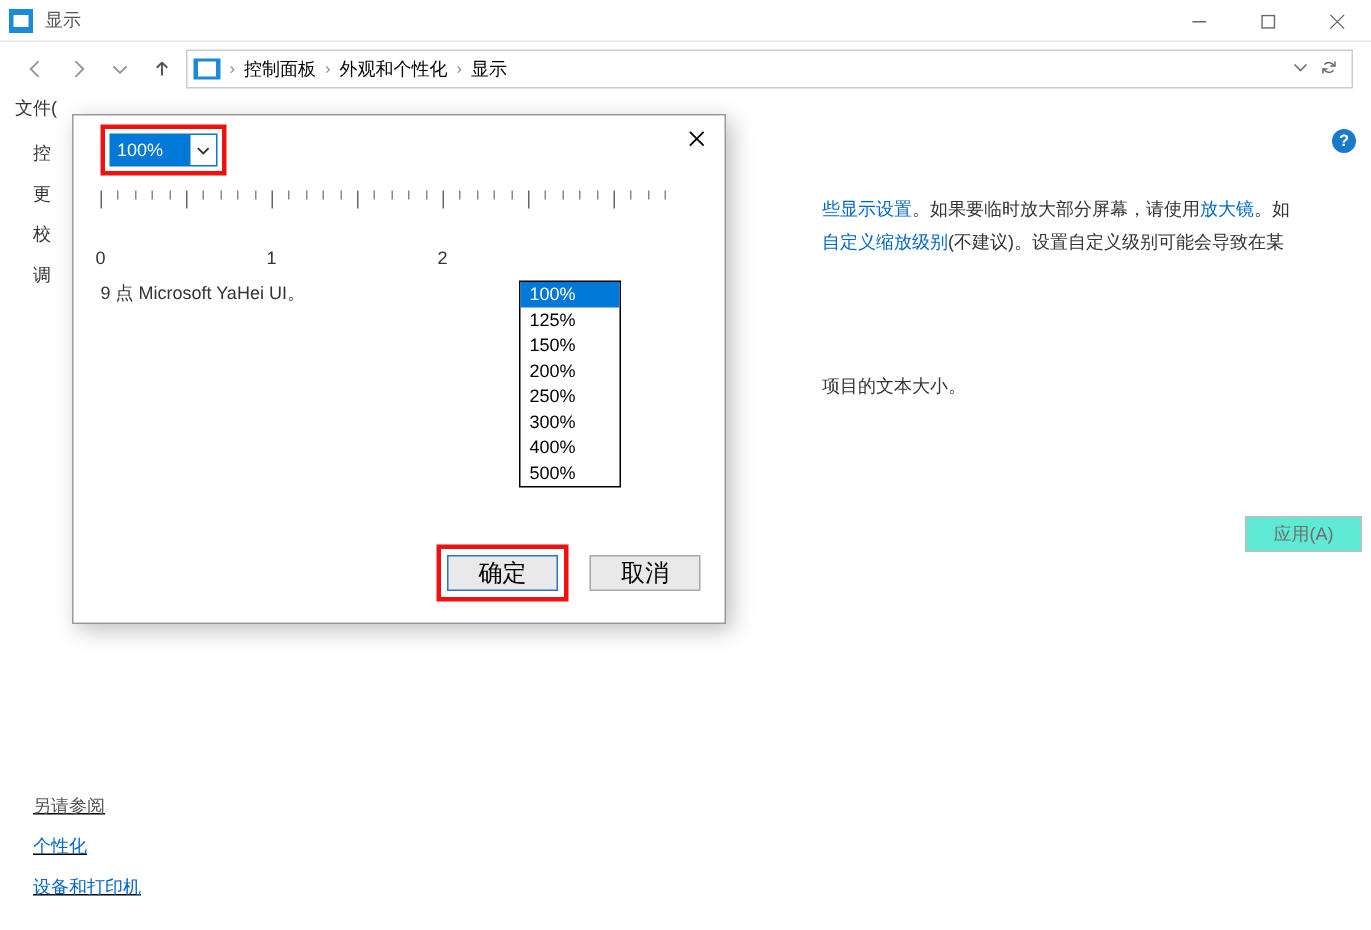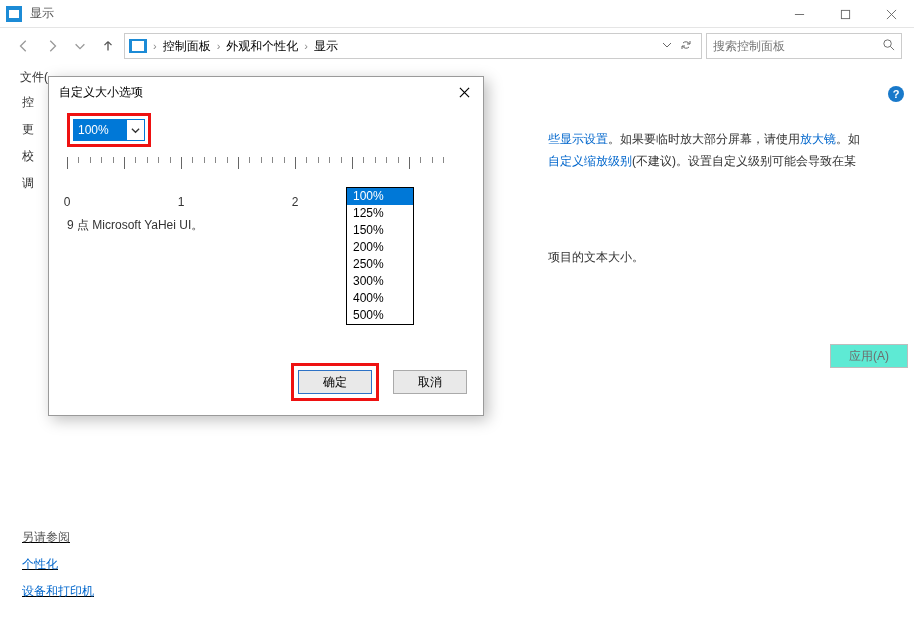--- a/index.html
+++ b/index.html
@@ -63,21 +63,21 @@
   .addr-right svg { width:12px; height:12px; stroke:#666; fill:none; }
   .addr-right .ref { width:22px; text-align:center; color:#555; }
   .searchbox {
     width:196px; height:26px; border:1px solid #ccc;
     display:flex; align-items:center; padding:0 6px; color:#777;
   }
   .searchbox .sicn { margin-left:auto; }
   .searchbox svg { width:13px; height:13px; stroke:#666; fill:none; }
 
   
-  .menurow { height:22px; display:flex; align-items:flex-end; padding: 0 20px; color:#333; }
+  .menurow { height:22px; display:flex; align-items:flex-start; padding: 0 10px; color:#333; }
   .help-icon {
     position:absolute; right:10px; top:86px;
     width:16px; height:16px; border-radius:50%;
     background:#1979ca; color:#fff; font-size:11px;
     display:flex; align-items:center; justify-content:center;
     font-weight:bold;
   }
 
   
   .body { position:relative; display:flex; height:calc(620px - 28px - 36px - 22px); }
@@ -190,21 +190,21 @@
   
   .dlg-btns {
     position:absolute; bottom:14px; right:16px;
     display:flex; gap:14px; align-items:center;
   }
   .ok-hl { border:3px solid #e11; padding:4px; }
   .btn {
     width:74px; height:24px;
     border:1px solid #aaa; background:#e9e9e9;
     display:flex; align-items:center; justify-content:center;
-    font-size:12px;
+    font-size:16px;
   }
   .btn.ok { border:1px solid #2d72c6; }
 
 </style>
 </head>
 <body>
 
 <div class="window">
 
   <div class="titlebar">
@@ -266,29 +266,20 @@
             </svg>
         </span>
         <span class="ref">
           <svg viewBox="0 0 12 12">
               <path d="M10 2 v3 h-3 M2 10 v-3 h3 M9.5 5 A4 4 0 0 0 3 4 M2.5 7 A4 4 0 0 0 9 8"></path>
             </svg>
         </span>
       </span>
     </div>
 
-    <div class="searchbox">
-      <span>搜索控制面板</span>
-      <span class="sicn">
-        <svg viewBox="0 0 14 14">
-            <circle cx="6" cy="6" r="4"></circle>
-            <path d="M9 9 L13 13"></path>
-          </svg>
-      </span>
-    </div>
   </div>
 
   <div class="menurow">
     <span>文件(</span>
   </div>
 
   <div class="help-icon">?</div>
 
   <div class="body">
     <div class="sidebar">
@@ -311,21 +302,20 @@
     </div>
   </div>
 
   <div class="footer">
     <span class="hdr">另请参阅</span>
     <a href="#">个性化</a>
     <a href="#">设备和打印机</a>
   </div>
 
   <div class="dialog">
-    <div class="dlg-title">自定义大小选项</div>
     <div class="dlg-close">
       <svg viewBox="0 0 12 12">
           <path d="M1 1 L11 11 M11 1 L1 11" fill="none"></path>
         </svg>
     </div>
 
     <div class="dlg-body">
 
       <div class="dlg-row">
         <span class="combo-hl">

